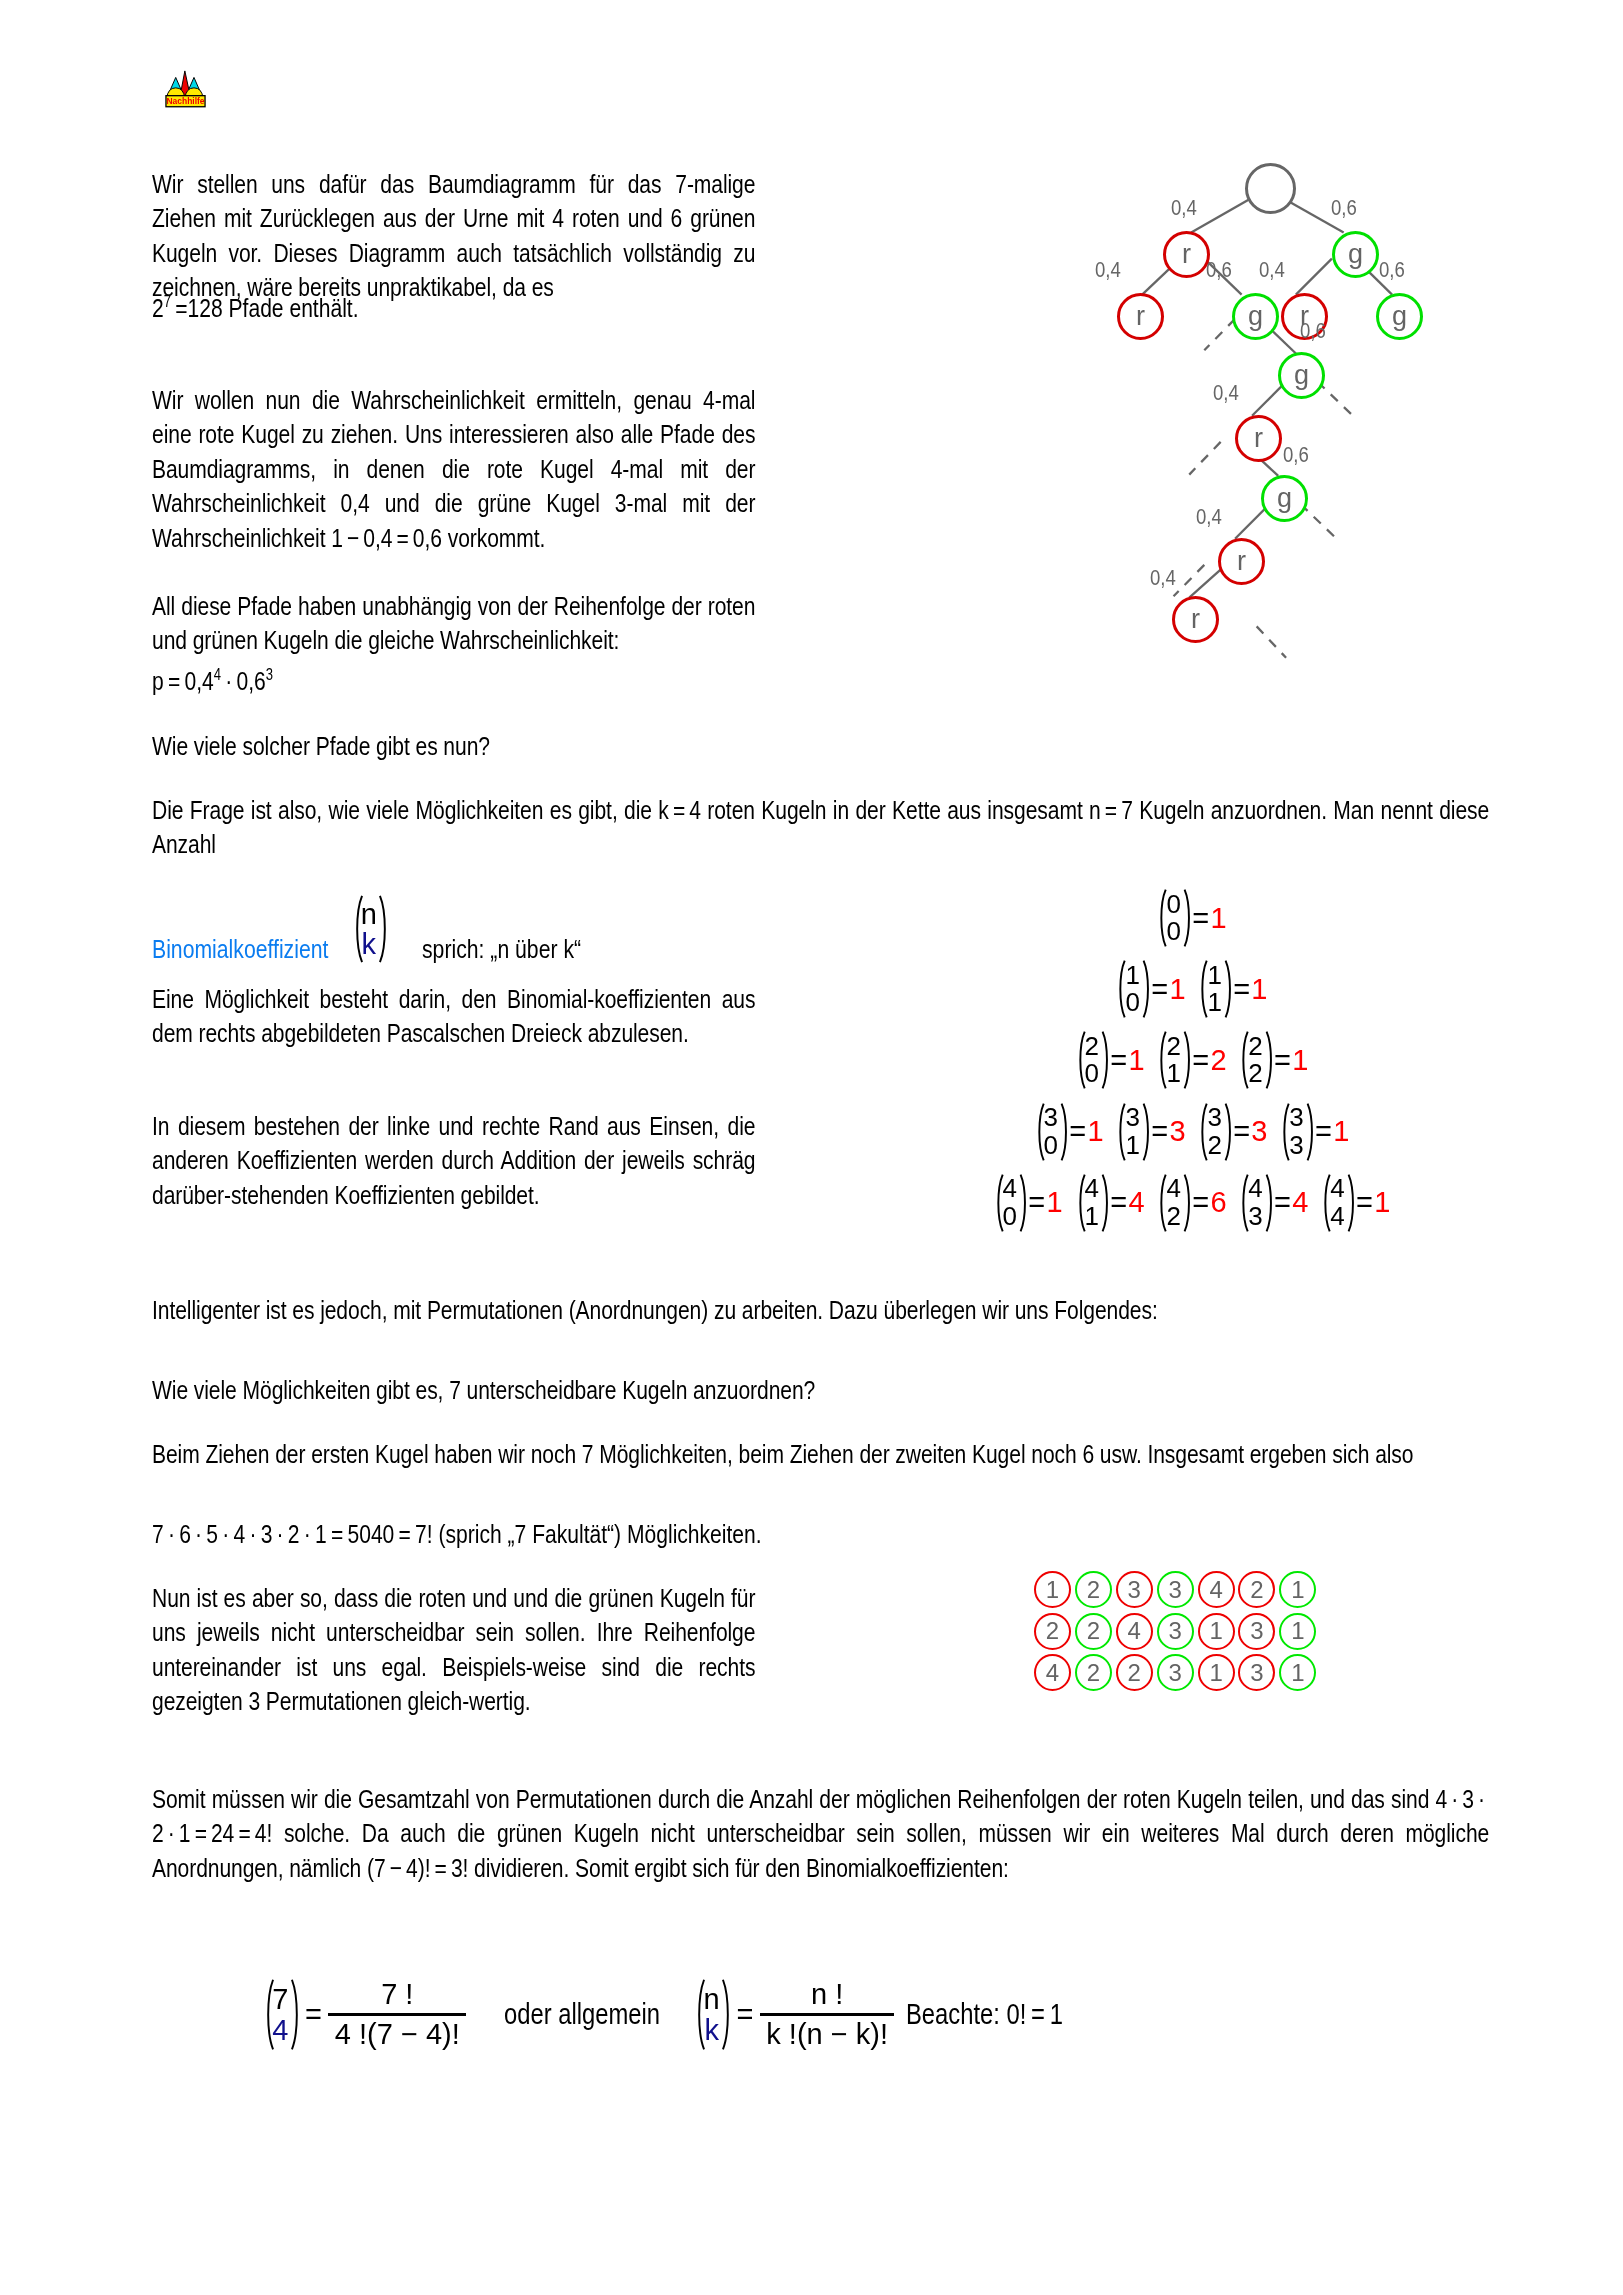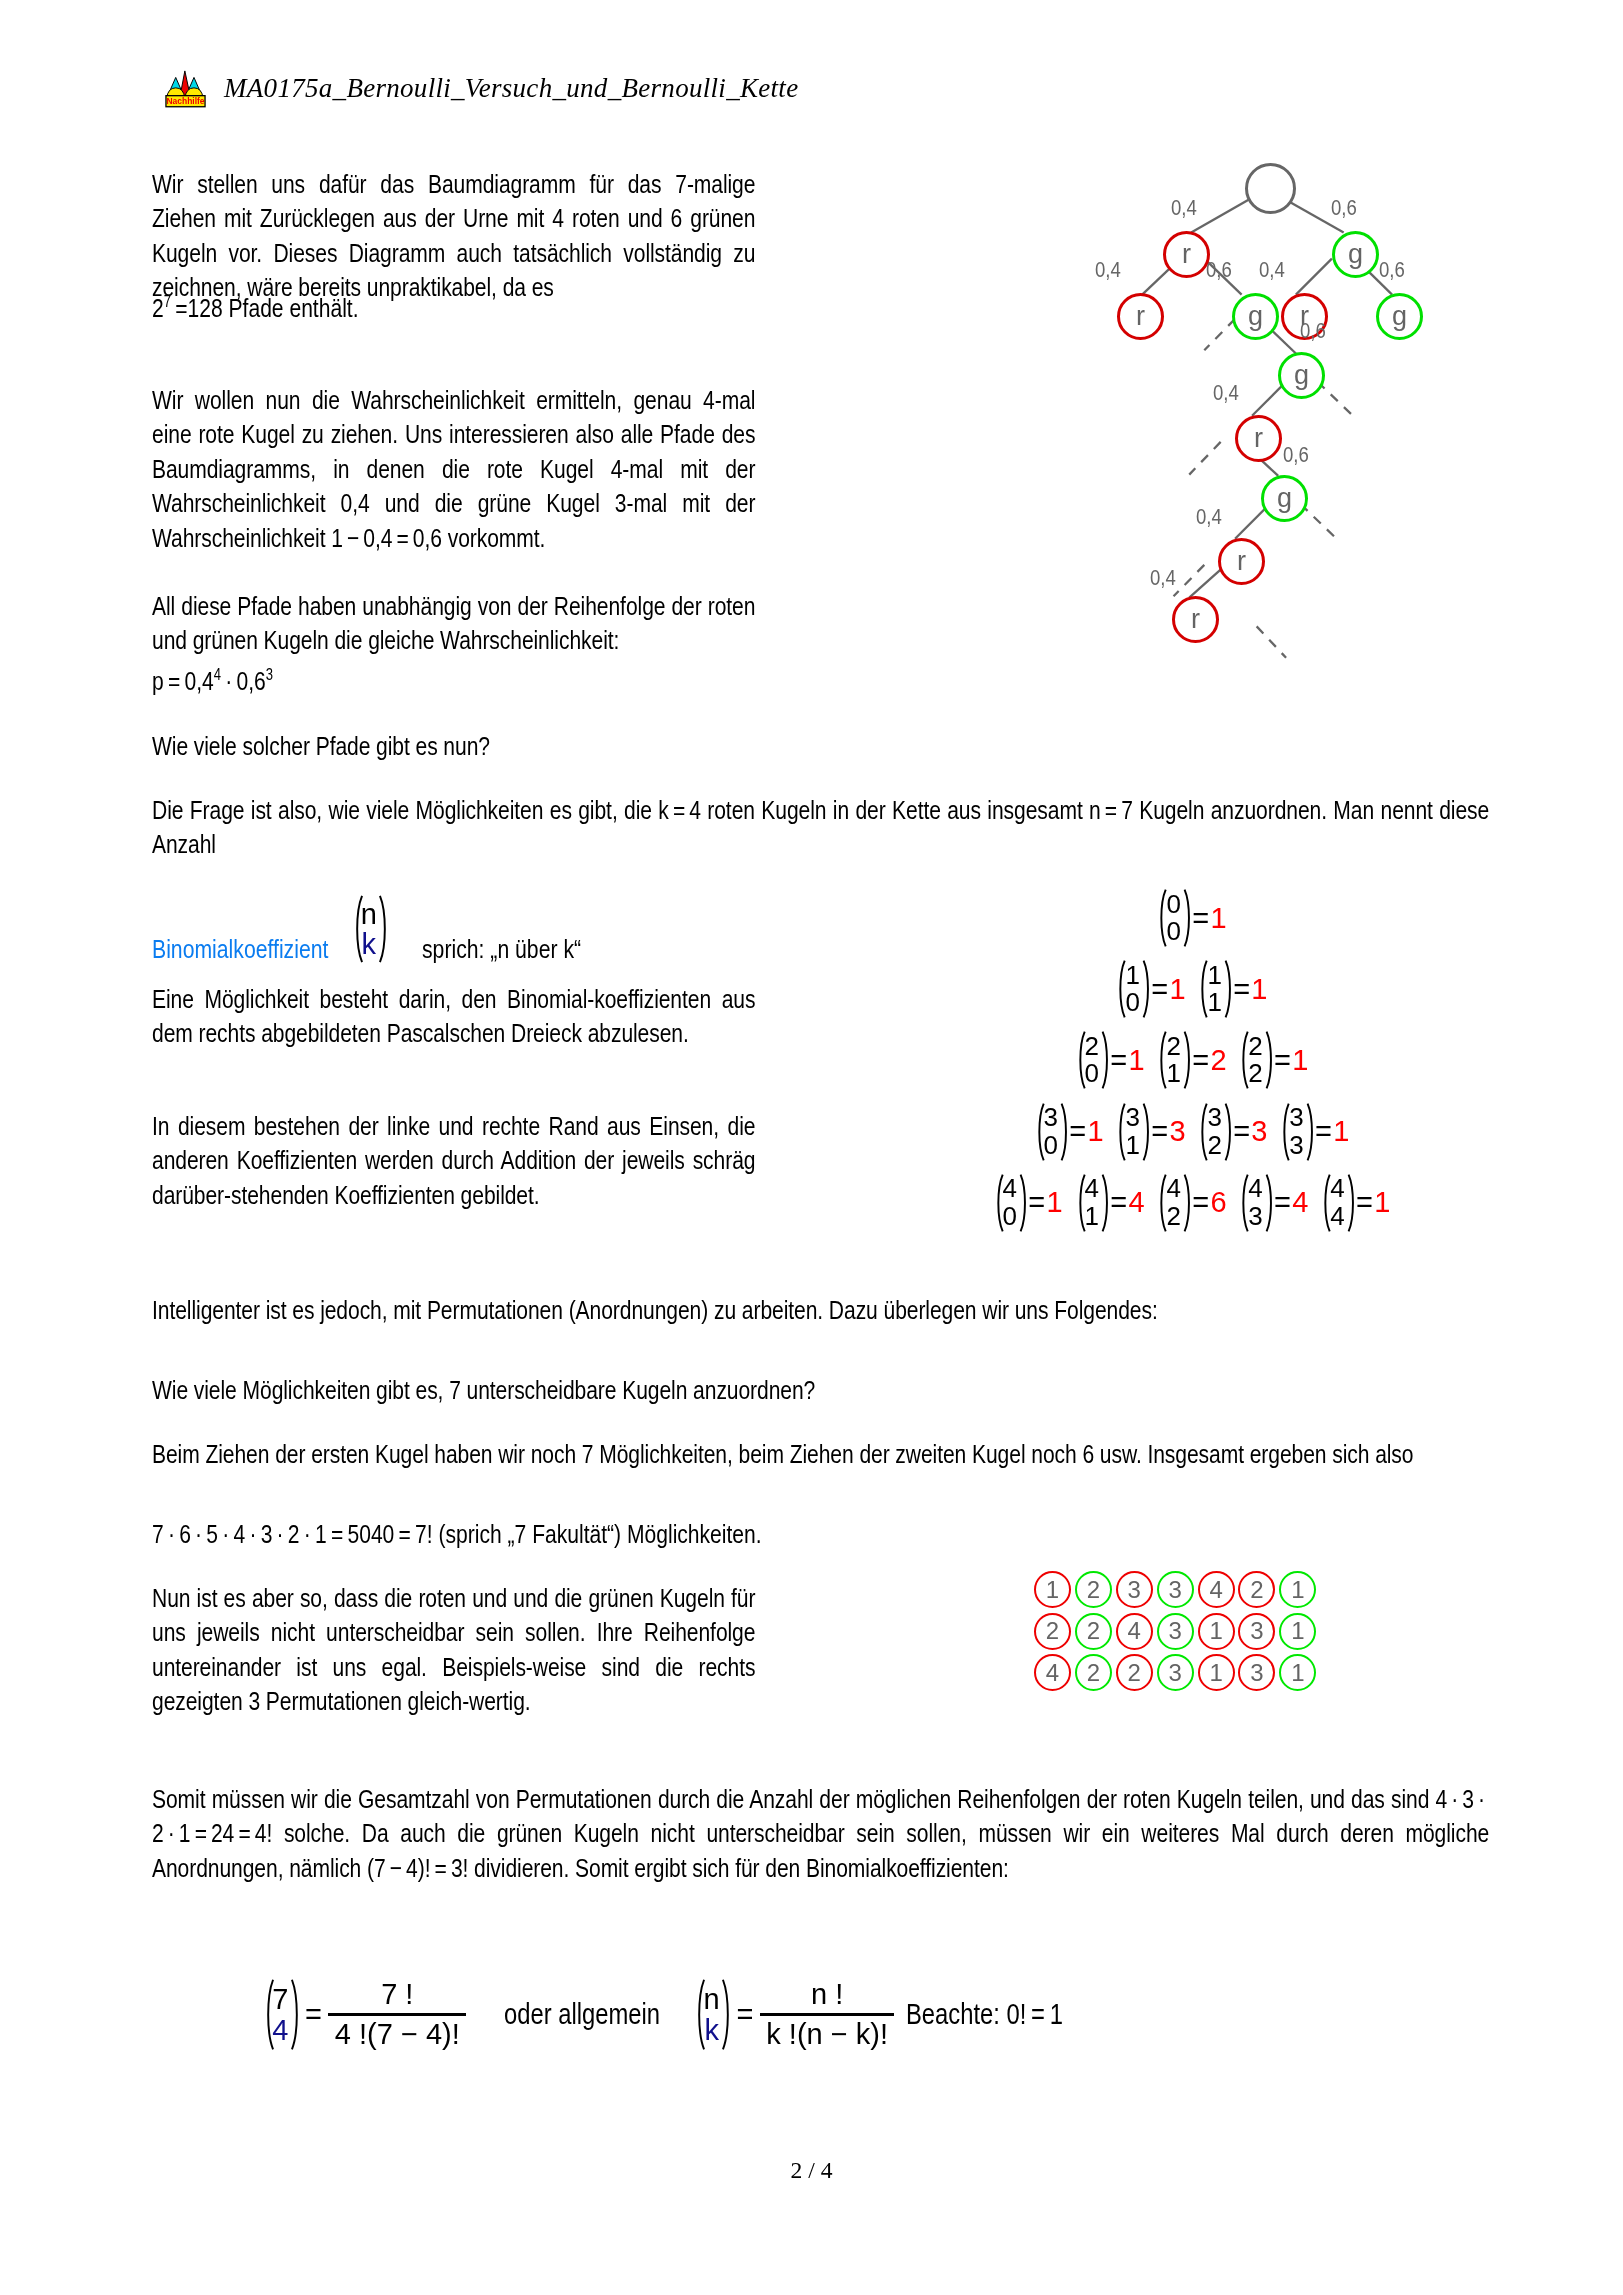--- a/index.html
+++ b/index.html
@@ -149,21 +149,20 @@
         <polygon points="4,46 18,14 32,46" fill="#00d8e8" stroke="#000" stroke-width="1.5"></polygon>
         <polygon points="32,46 46,14 60,46" fill="#00d8e8" stroke="#000" stroke-width="1.5"></polygon>
 
         <polygon points="24,46 32,4 41,46" fill="#ee0000" stroke="#000" stroke-width="1.5"></polygon>
 
         <path d="M4,46 Q6,30 18,30 Q30,30 32,46 Q34,30 46,30 Q58,30 60,46 Z" fill="#ffe800" stroke="#000" stroke-width="1.5"></path>
         <rect x="3" y="42" width="60" height="17" fill="#ffe800" stroke="#000" stroke-width="2"></rect>
         <text x="33" y="55" font-family="Liberation Sans, sans-serif" font-size="13" font-weight="bold" fill="#ee0000" text-anchor="middle">Nachhilfe</text>
       </svg>
     </div>
-    <div class="doc-title">MA0175a_Bernoulli_Versuch_und_Bernoulli_Kette</div>
   </div>
 
   <div class="p colL" style="left:152px; top:167px; width:759px;">
     <span>Wir stellen uns dafür das Baumdiagramm für das 7-malige Ziehen mit Zurücklegen aus der Urne mit 4 roten und 6 grünen Kugeln vor. Dieses Diagramm auch tatsächlich vollständig zu zeichnen, wäre bereits unpraktikabel, da es</span>
   </div>
   <div class="mathline" style="left:152px; top:291px;">
     <span>2</span><sup>7</sup><span> </span><span>=128 Pfade enthält.</span>
   </div>
 
   <div class="p" style="left:152px; top:383px; width:759px;">
@@ -687,18 +686,15 @@
       <span class="frac">
         <span class="num">n !</span>
         <span class="bar"></span>
         <span class="den">k !(n − k)!</span>
       </span>
     </div>
 
     <div style="font-size:29px; transform:scaleX(0.82); transform-origin:left center; white-space:nowrap; margin-left:-26px;">Beachte: 0! = 1</div>
   </div>
 
-  <div class="footer">
-    <span>2 / 4</span>
-  </div>
 
 </div>
 
 
 </body></html>

